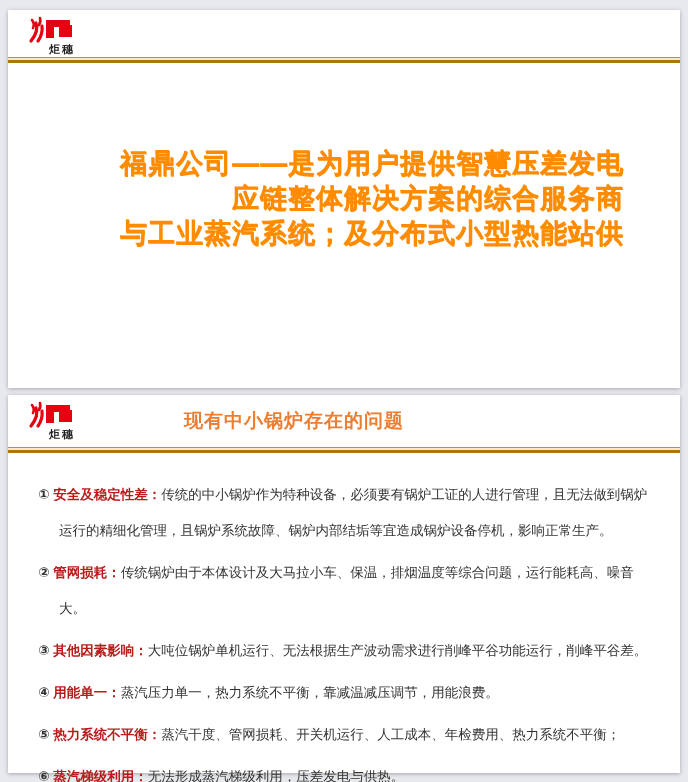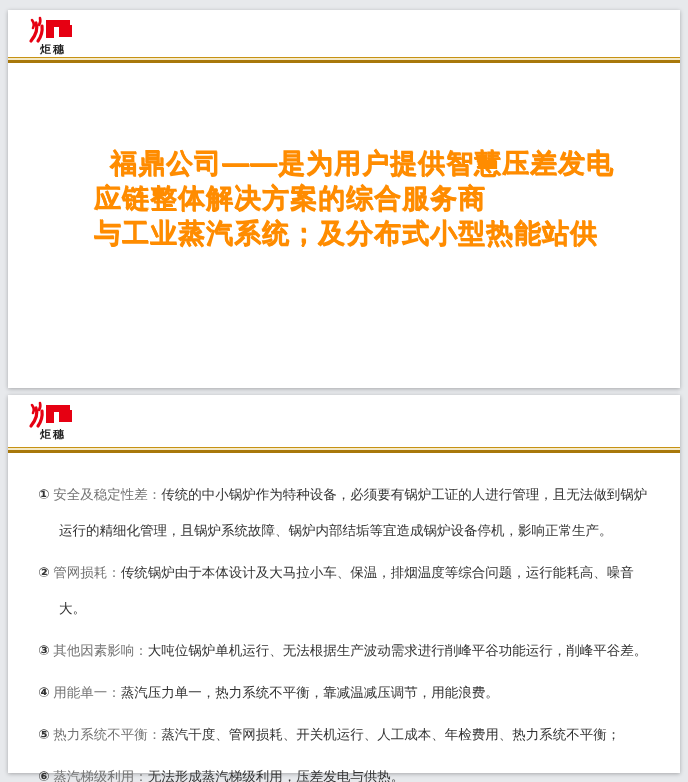--- a/index.html
+++ b/index.html
@@ -17,21 +17,21 @@
     box-shadow:0 1px 4px rgba(0,0,0,0.28);
   }
   .slide1{top:10px;}
   .slide2{top:395px;}
 
   
   .logo{position:absolute;left:20px;top:6px;width:70px;}
   .logo svg{display:block;}
   .logo-text{
     font-size:11px;color:#222;letter-spacing:2px;
-    margin-top:-2px;margin-left:12px;font-weight:bold;
+    margin-top:-2px;margin-left:21px;font-weight:bold;
   }
 
   
   .gold-line{
     position:absolute;left:0;right:0;height:6px;
     background:linear-gradient(to bottom,
       #c69214 0%,#c69214 18%,
       #f4e9c8 18%,#f4e9c8 48%,
       #a8780a 48%,#a8780a 100%);
   }
@@ -39,41 +39,41 @@
   .slide2 .gold-line{top:52px;}
 
   
   .callig{
     position:absolute;left:86px;top:136px;width:530px;
     font-weight:bold;
     font-size:27px;line-height:35px;
     letter-spacing:1px;
     text-shadow:0.6px 0.6px 0 currentColor;
   }
-  .cline{white-space:nowrap;}
+  .cline{white-space:nowrap;text-align:right;}
   .cline.first{padding-left:16px;}
 
   
   .s2-title{
     position:absolute;left:176px;top:13px;
     font-size:19px;font-weight:bold;letter-spacing:1px;
   }
 
   
   .plist{
     position:absolute;left:30px;top:82px;right:22px;
     font-size:13.5px;color:#333333;
   }
   .item{
     line-height:36px;
     padding-left:21px;text-indent:-21px;
     margin-bottom:6px;
   }
   .item .num{font-weight:bold;color:#333;}
-  .item .lbl{font-weight:normal;color:#737373;}
+  .item .lbl{font-weight:bold;color:#b91c1c;}
 </style>
 </head>
 <body>
 
 <div class="slide slide1">
   <div class="logo">
     <svg width="50" height="28" viewBox="0 0 50 28">
       <g fill="none" stroke="#e60012" stroke-linecap="round">
         <path d="M4,4 Q7,8 5,12" stroke-width="2.6"></path>
         <path d="M12,2 Q13,6 11,9" stroke-width="2.6"></path>
@@ -106,20 +106,21 @@
         <path d="M14,10 Q15,18 10,25" stroke-width="3.2"></path>
       </g>
       <g fill="#e60012">
         <rect x="18" y="4" width="8" height="18"></rect>
         <rect x="18" y="4" width="24" height="7"></rect>
         <rect x="31" y="9" width="13" height="12"></rect>
       </g>
     </svg>
     <div class="logo-text">炬穗</div>
   </div>
+  <div class="s2-title" style="color: rgb(237, 125, 49);">现有中小锅炉存在的问题</div>
   <div class="gold-line"></div>
   <div class="plist">
       <div class="item"><span class="num">① </span><b class="lbl">安全及稳定性差：</b><span>传统的中小锅炉作为特种设备，必须要有锅炉工证的人进行管理，且无法做到锅炉运行的精细化管理，且锅炉系统故障、锅炉内部结垢等宜造成锅炉设备停机，影响正常生产。</span></div>
       <div class="item"><span class="num">② </span><b class="lbl">管网损耗：</b><span>传统锅炉由于本体设计及大马拉小车、保温，排烟温度等综合问题，运行能耗高、噪音大。</span></div>
       <div class="item"><span class="num">③ </span><b class="lbl">其他因素影响：</b><span>大吨位锅炉单机运行、无法根据生产波动需求进行削峰平谷功能运行，削峰平谷差。</span></div>
       <div class="item"><span class="num">④ </span><b class="lbl">用能单一：</b><span>蒸汽压力单一，热力系统不平衡，靠减温减压调节，用能浪费。</span></div>
       <div class="item"><span class="num">⑤ </span><b class="lbl">热力系统不平衡：</b><span>蒸汽干度、管网损耗、开关机运行、人工成本、年检费用、热力系统不平衡；</span></div>
       <div class="item"><span class="num">⑥ </span><b class="lbl">蒸汽梯级利用：</b><span>无法形成蒸汽梯级利用，压差发电与供热。</span></div>
     </div>
 </div>

